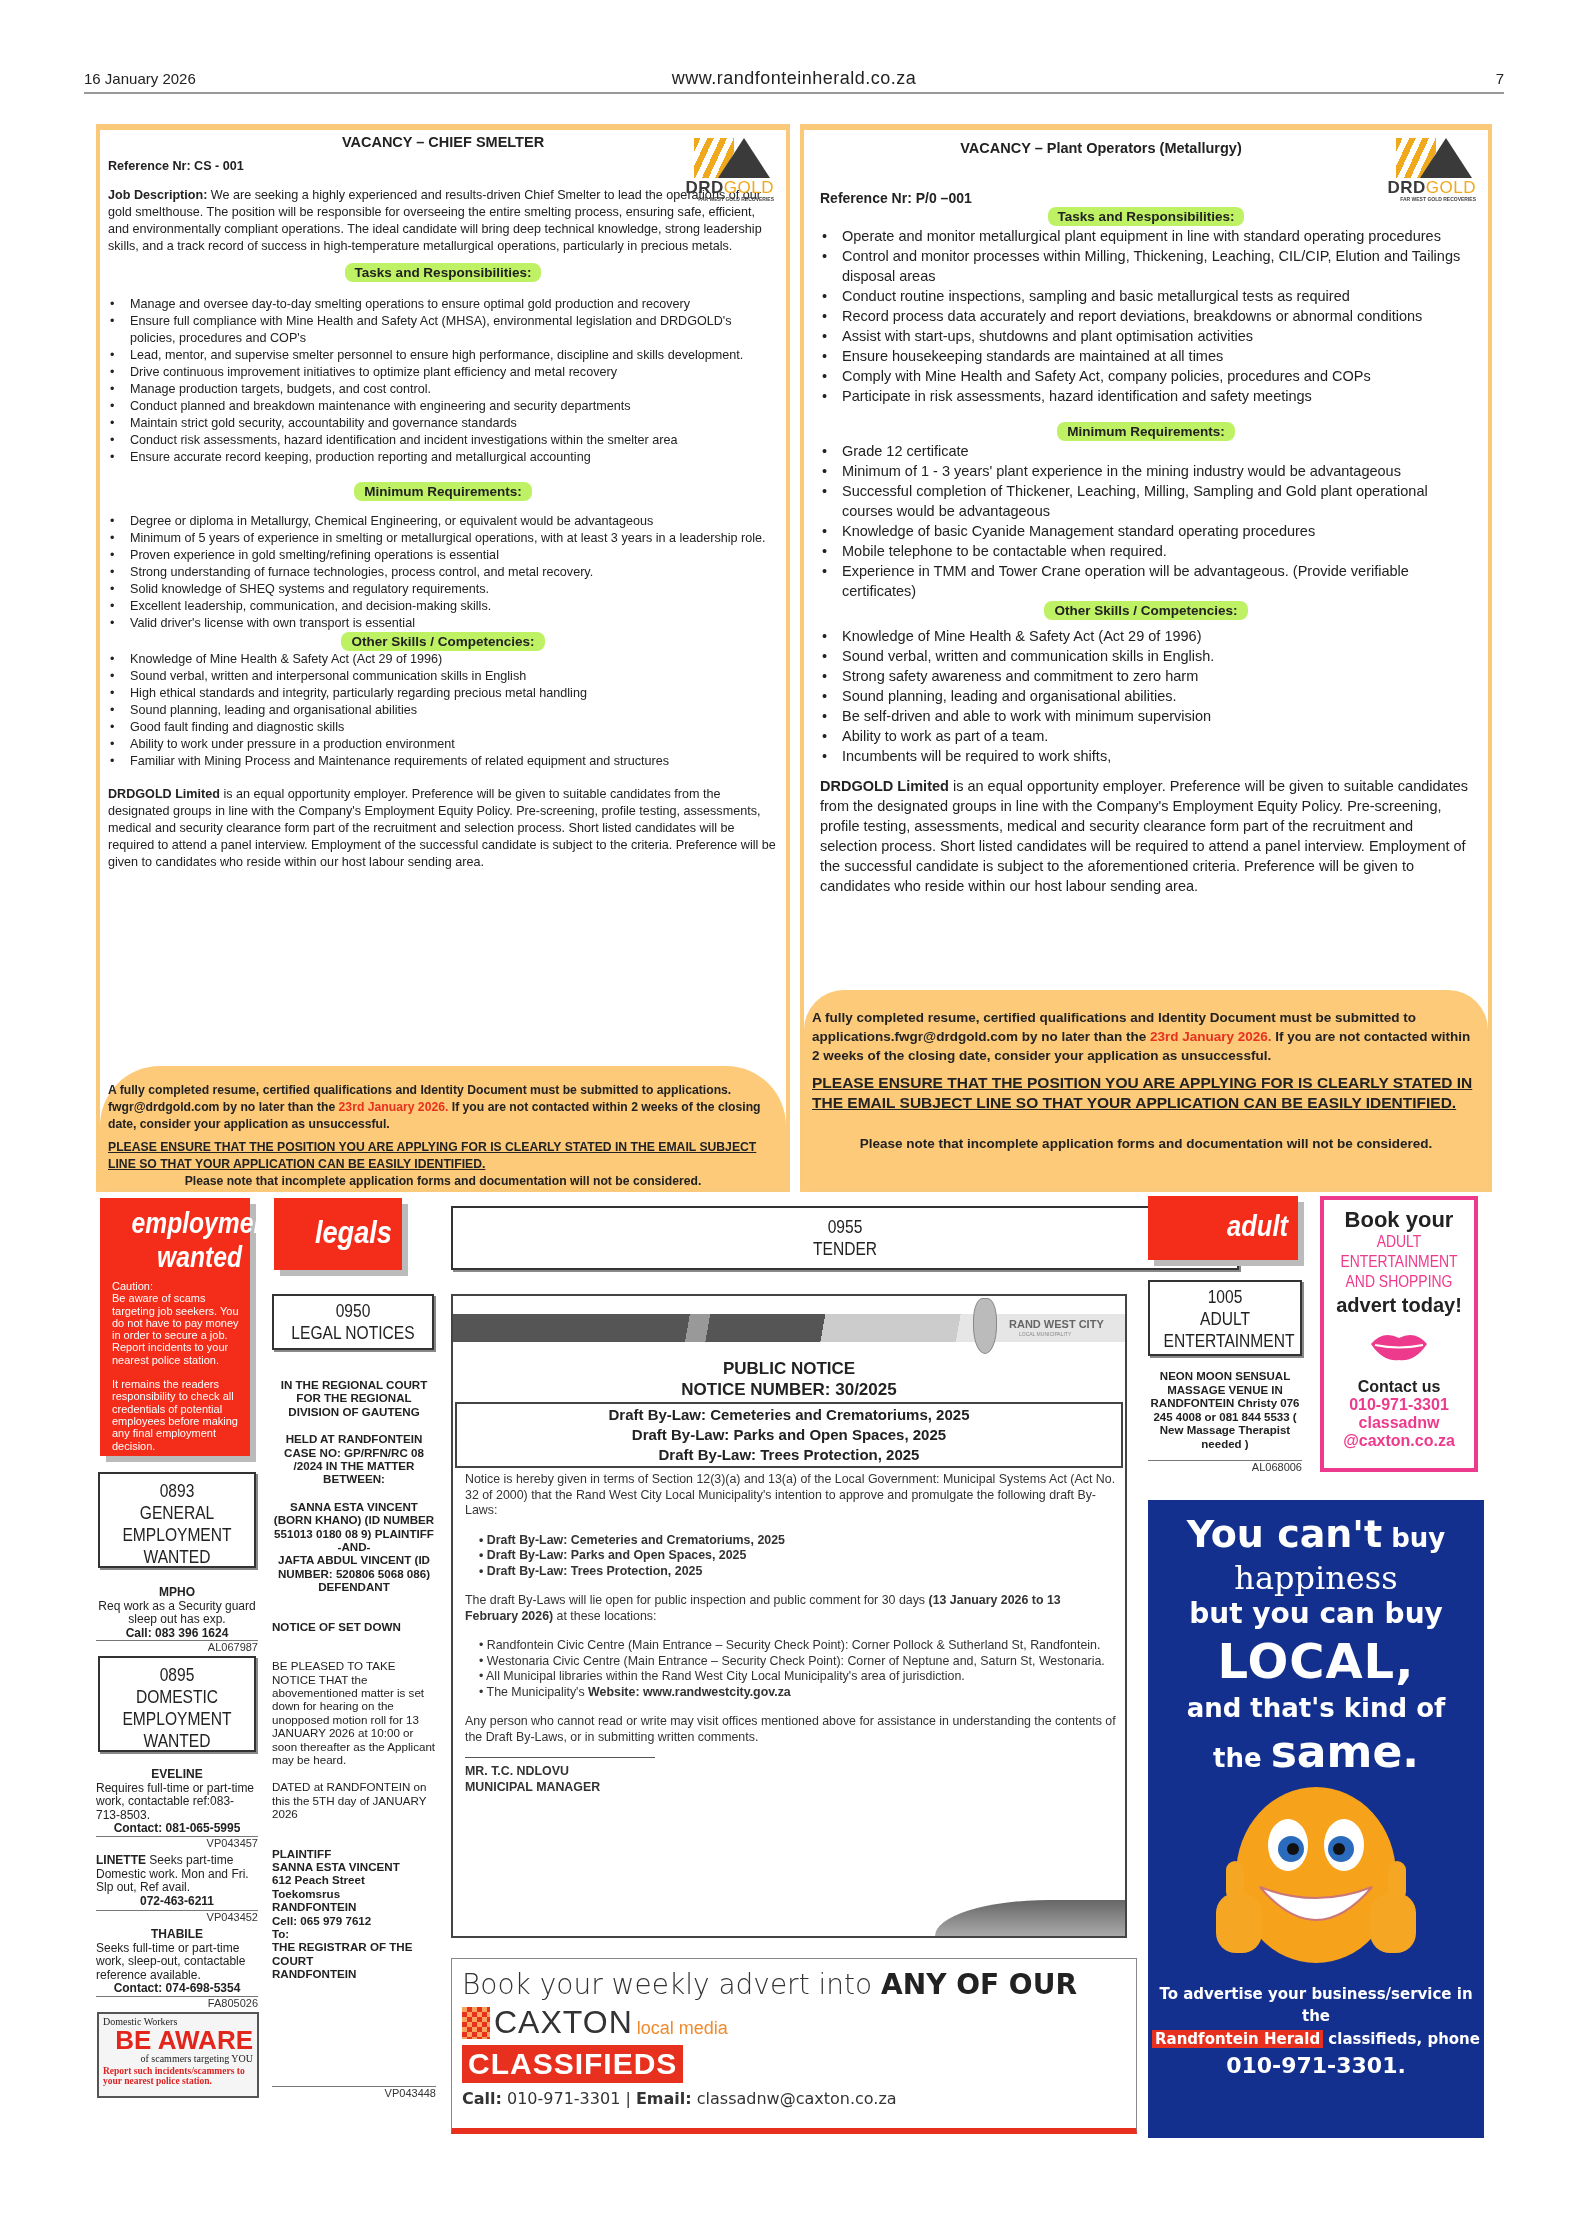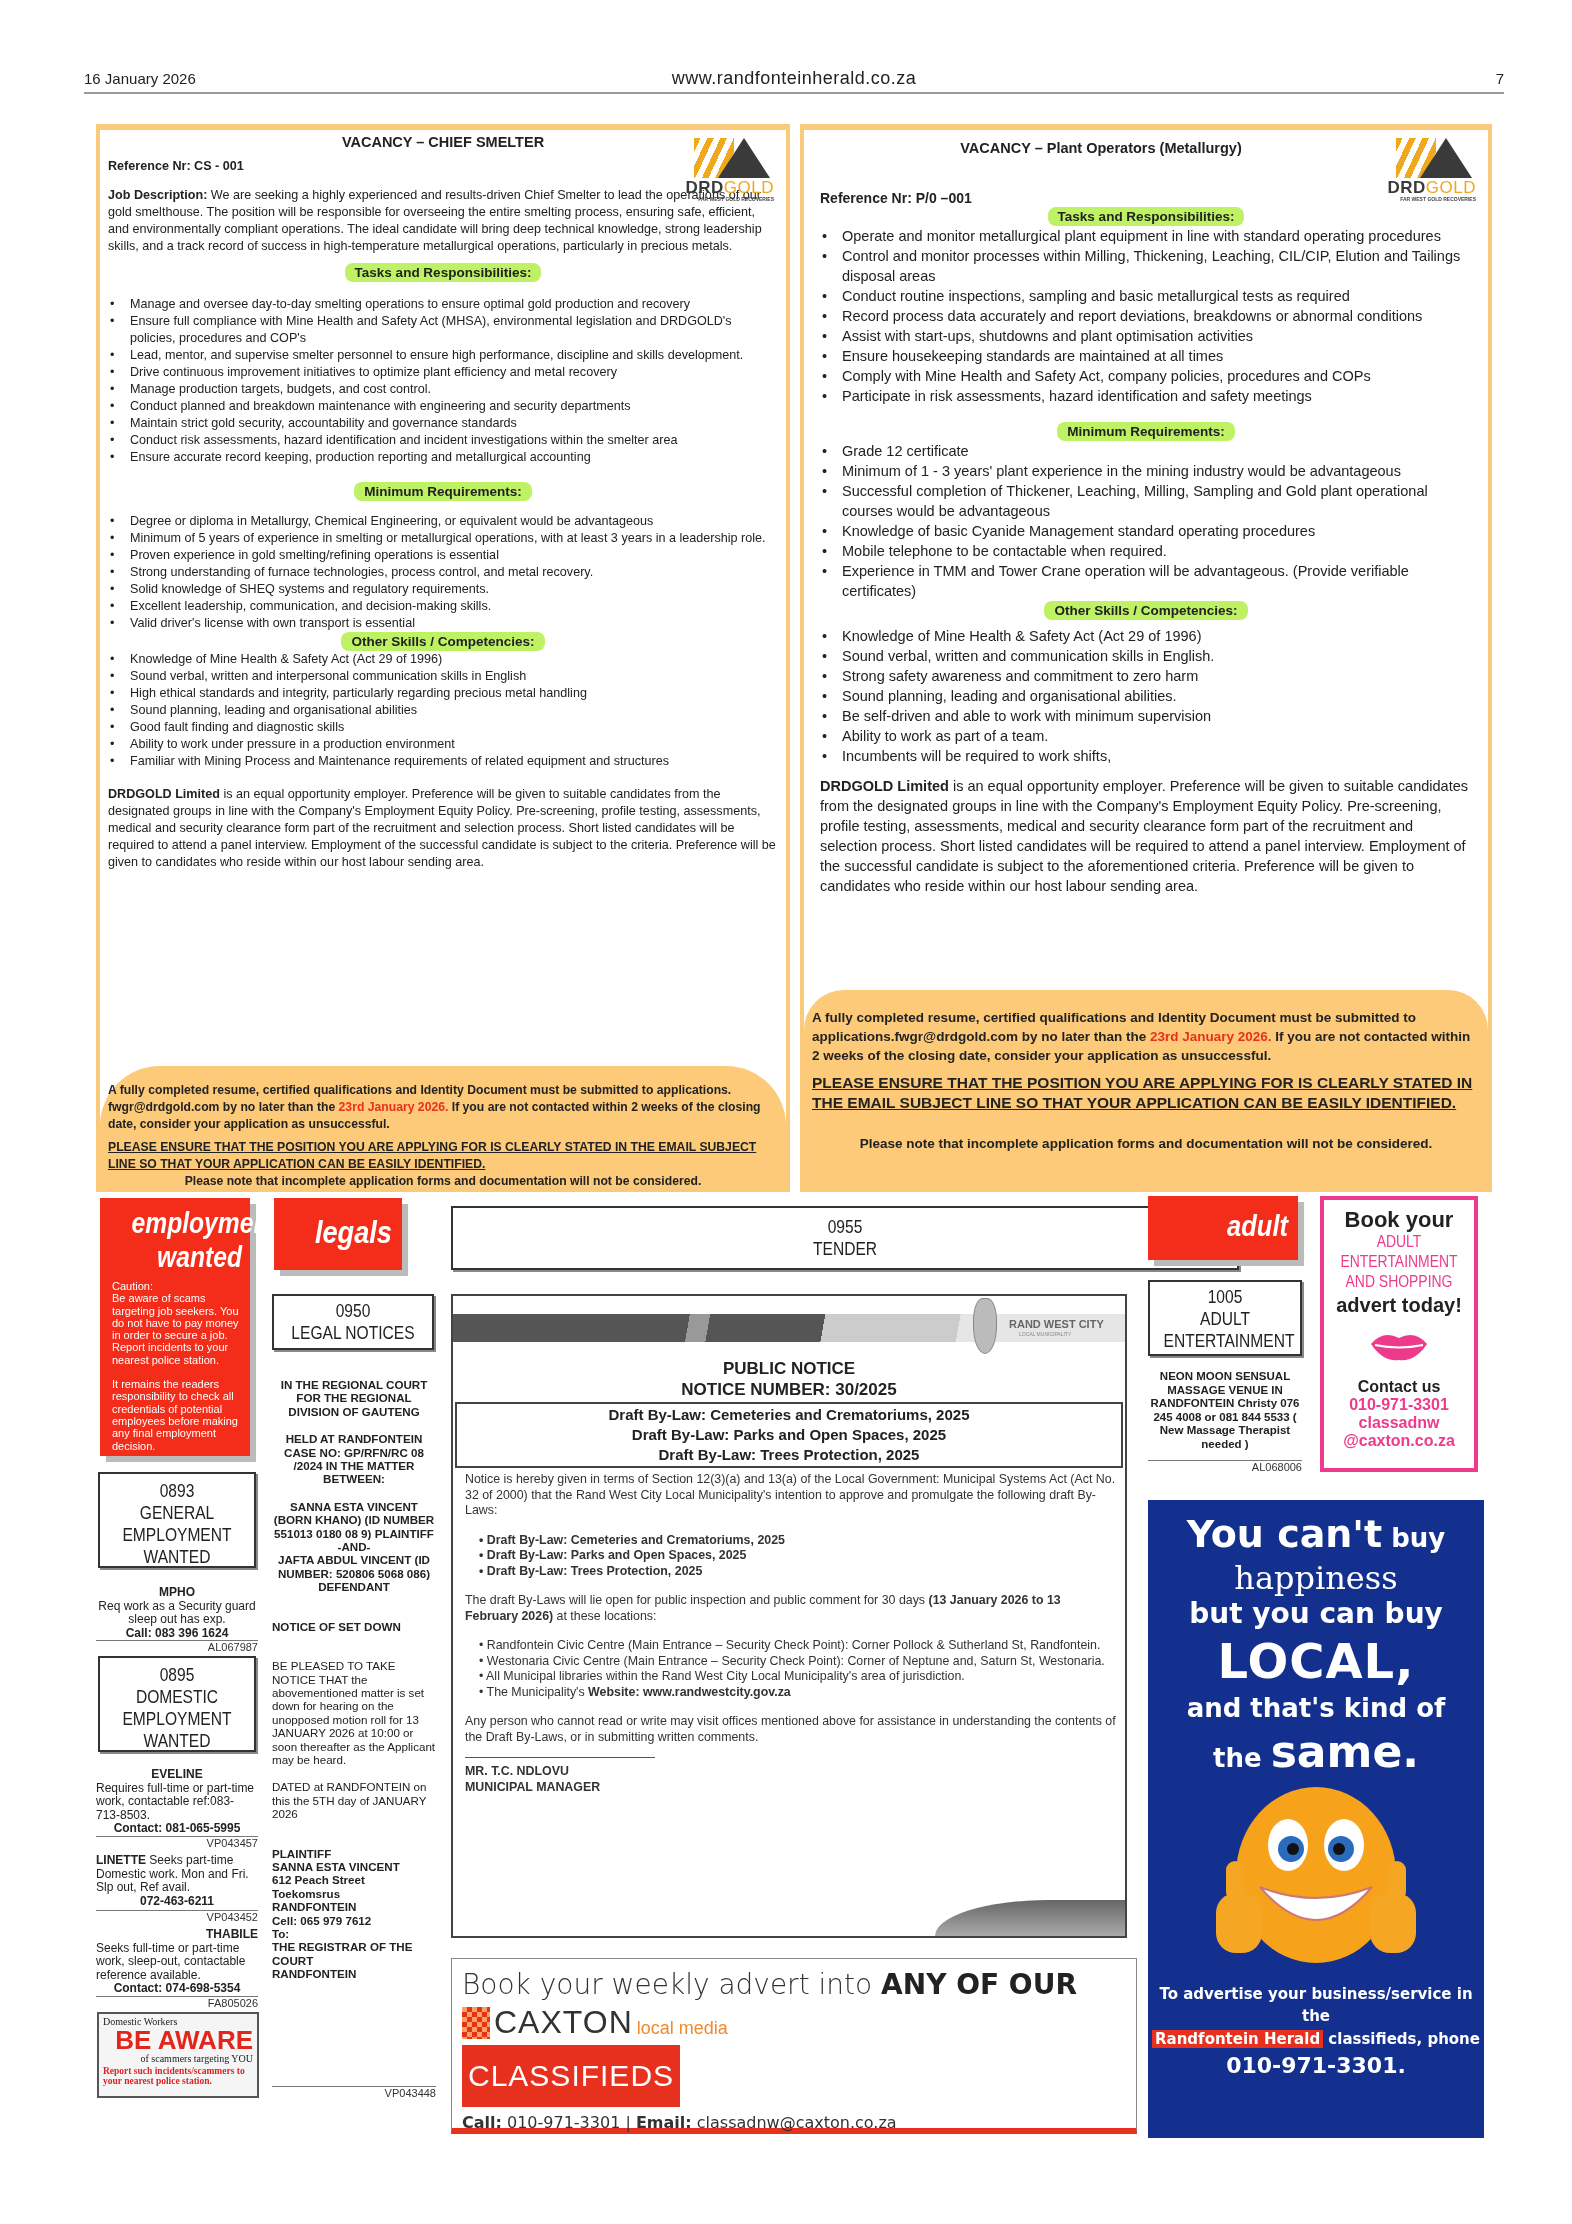--- a/index.html
+++ b/index.html
@@ -172,21 +172,21 @@
 </div>
 <div class="ad" style="left:96px;top:1768px;width:162px;text-align:left">
   <div style="text-align:center"><b>EVELINE</b></div><span>Requires full-time or part-time work, contactable ref:083- 713-8503.</span><div style="text-align:center"><b>Contact: 081-065-5995</b></div>
 </div>
 <div class="ref" style="left:96px;top:1836px;width:162px">VP043457</div>
 <div class="ad" style="left:96px;top:1854px;width:162px;text-align:left">
   <b>LINETTE</b><span> Seeks part-time Domestic work. Mon and Fri. Slp out, Ref avail.</span><div style="text-align:center"><b>072-463-6211</b></div>
 </div>
 <div class="ref" style="left:96px;top:1910px;width:162px">VP043452</div>
 <div class="ad" style="left:96px;top:1928px;width:162px;text-align:left">
-  <div style="text-align:right"><b>THABILE</b></div><span>Seeks full-time or part-time work, sleep-out, contactable reference available.</span><div style="text-align:center"><b>Contact: 074-698-5354</b></div>
+  <div style="text-align:center"><b>THABILE</b></div><span>Seeks full-time or part-time work, sleep-out, contactable reference available.</span><div style="text-align:center"><b>Contact: 074-698-5354</b></div>
 </div>
 <div class="ref" style="left:96px;top:1996px;width:162px">FA805026</div>
 <div style="position:absolute;left:97px;top:2012px;width:162px;height:86px;border:2px solid #555;background:#f5f5f5;font-family:'Liberation Serif',serif;padding:2px 4px">
   <div style="font-size:10px">Domestic Workers</div>
   <div style="font-family:'Liberation Sans',sans-serif;font-weight:bold;color:#e3261b;font-size:26px;line-height:26px;text-align:right">BE AWARE</div>
   <div style="font-size:10px;text-align:right">of scammers targeting YOU</div>
   <div style="font-size:9.5px;color:#d22;font-weight:bold;line-height:10px;margin-top:2px">Report such incidents/scammers to your nearest police station.</div>
 </div>
 
 <div class="redbox" style="left:274px;top:1198px;width:128px;height:72px;padding:14px 10px">
@@ -256,21 +256,21 @@
   <div style="position:absolute;right:0;bottom:0;width:190px;height:36px;border-top-left-radius:190px 60px;background:linear-gradient(180deg,#666,#aaa);"></div>
 </div>
 
 <div class="caxton" style="left:451px;top:1958px;width:686px;height:176px;padding:8px 10px">
   <div style="font-size:28px;line-height:36px;color:#333;font-family:'DejaVu Sans',sans-serif;font-weight:300"><span>Book your weekly advert into </span><b style="font-weight:900;color:#222">ANY OF OUR</b></div>
   <div style="display:flex;align-items:flex-end;gap:4px;margin-top:2px">
     <div style="width:28px;height:32px;background:repeating-conic-gradient(#e8301e 0 25%,#f7a35c 0 50%) 0 0/10px 10px"></div>
     <span style="font-size:32px;line-height:34px;color:#333;letter-spacing:1px">CAXTON</span>
     <span style="font-size:18px;color:#f08a2c">local media</span>
   </div>
-  <div style="display:inline-block;background:#e8301e;color:#fff;font-weight:normal;font-size:30px;line-height:38px;padding:12px 6px;margin-top:6px;letter-spacing:1px">CLASSIFIEDS</div>
+  <div style="display:inline-block;background:#e8301e;color:#fff;font-weight:bold;font-size:30px;line-height:38px;padding:0 6px;margin-top:6px;letter-spacing:1px">CLASSIFIEDS</div>
   <div style="font-size:16px;margin-top:6px;font-family:'DejaVu Sans',sans-serif;color:#333"><b>Call:</b><span> 010-971-3301 | </span><b>Email:</b><span> classadnw@caxton.co.za</span></div>
 </div>
 
 <div class="redbox" style="left:1148px;top:1196px;width:150px;height:64px;padding:10px">
   <div class="big" style="font-size:30px;line-height:40px">adult</div>
 </div>
 <div class="cat" style="left:1148px;top:1280px;width:154px;height:76px;padding-top:4px">
   <div>1005</div>
     <div>ADULT</div>
     <div>ENTERTAINMENT</div>

